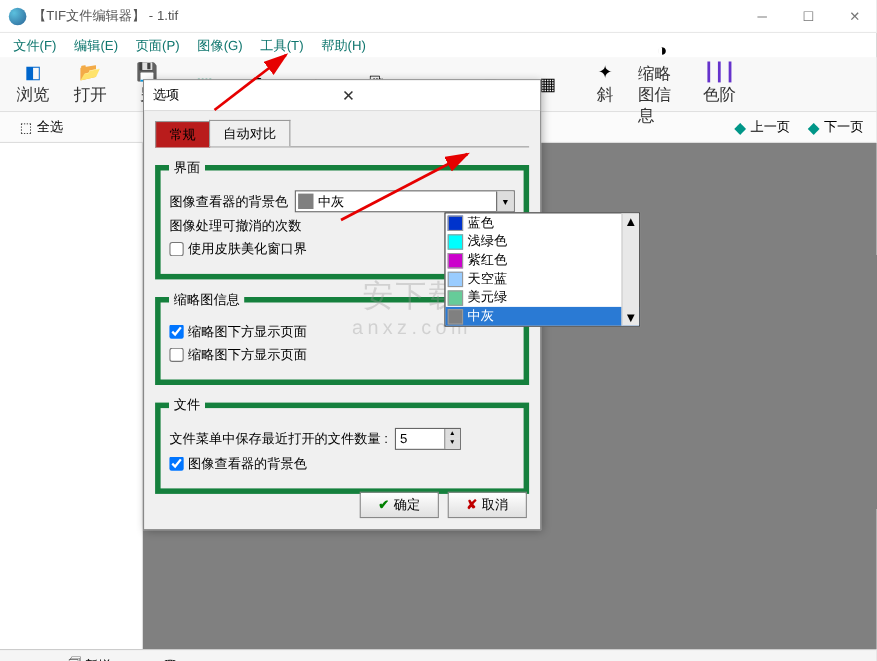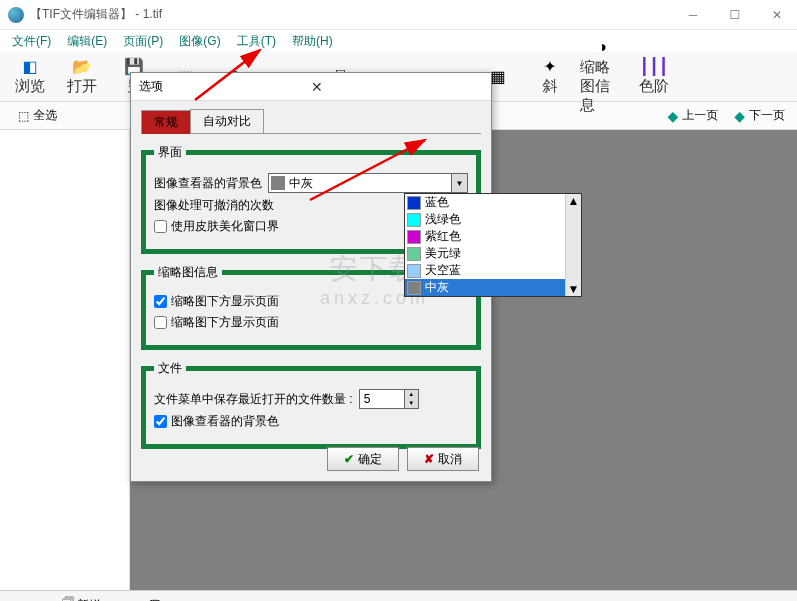--- a/index.html
+++ b/index.html
@@ -287,26 +287,26 @@
     </div>
     <div class="ddopt">
       <div class="sw" style="background: rgb(0, 255, 255);"></div>
       <span>浅绿色</span>
     </div>
     <div class="ddopt">
       <div class="sw" style="background: rgb(204, 0, 204);"></div>
       <span>紫红色</span>
     </div>
     <div class="ddopt">
+      <div class="sw" style="background: rgb(153, 204, 255);"></div>
+      <span>天空蓝</span>
+    </div>
+    <div class="ddopt">
       <div class="sw" style="background: rgb(102, 204, 153);"></div>
       <span>美元绿</span>
-    </div>
-    <div class="ddopt">
-      <div class="sw" style="background: rgb(153, 204, 255);"></div>
-      <span>天空蓝</span>
     </div>
     <div class="ddopt sel">
       <div class="sw" style="background: rgb(128, 128, 128);"></div>
       <span>中灰</span>
     </div>
   </div>
 
 <svg class="arrow-svg" width="797" height="601">
   <defs>
     <marker id="ah" markerWidth="10" markerHeight="10" refX="8" refY="3" orient="auto">

